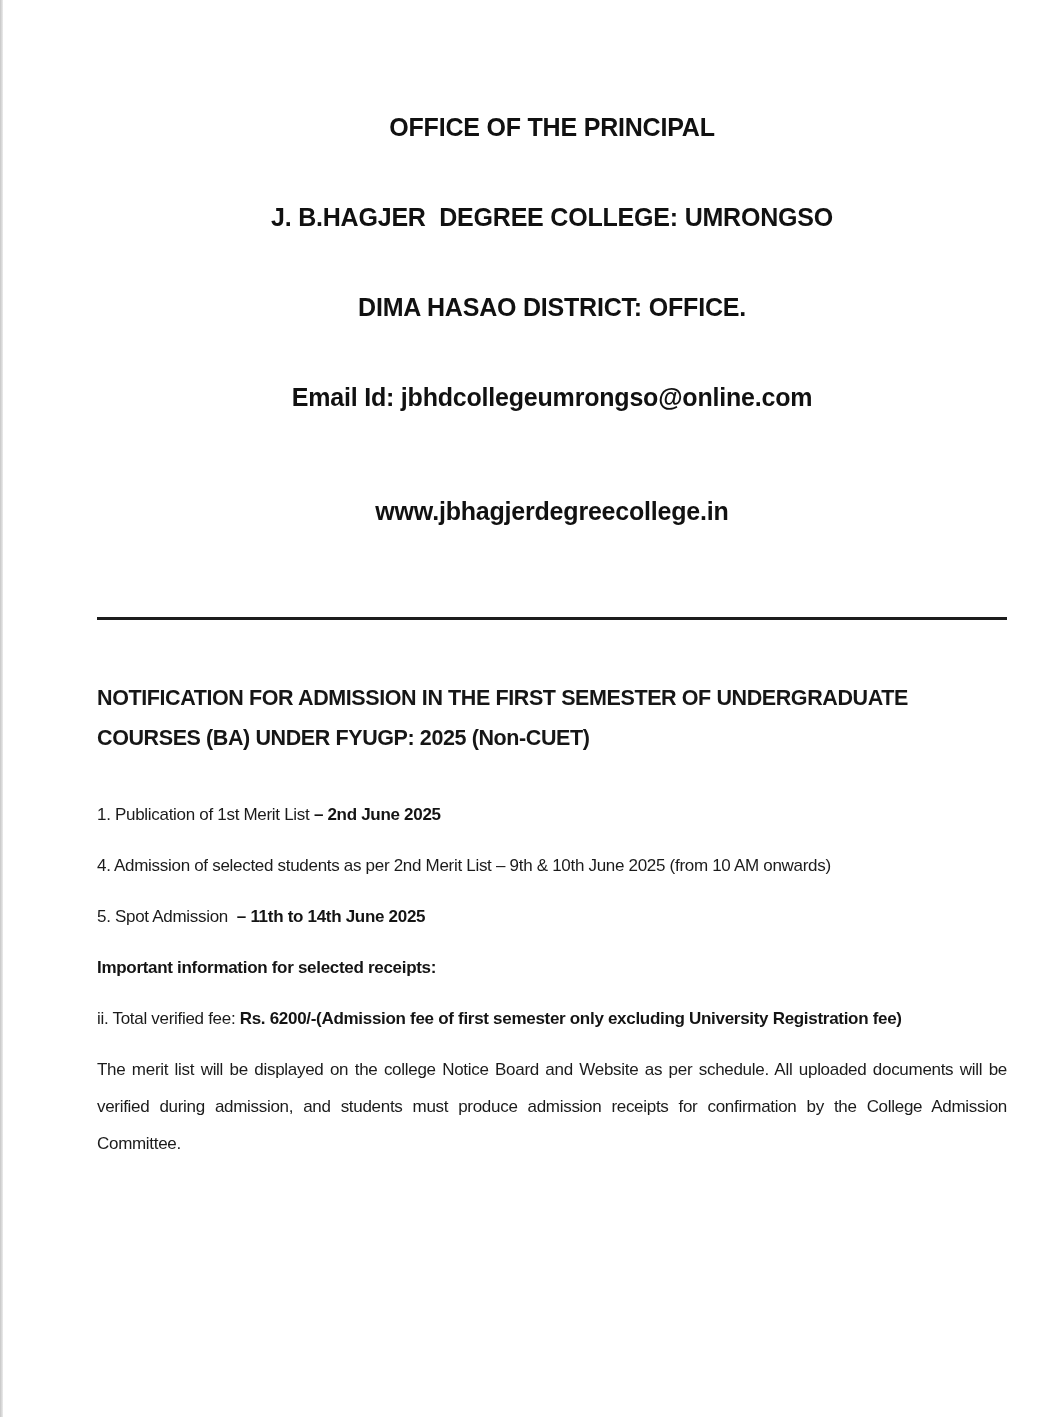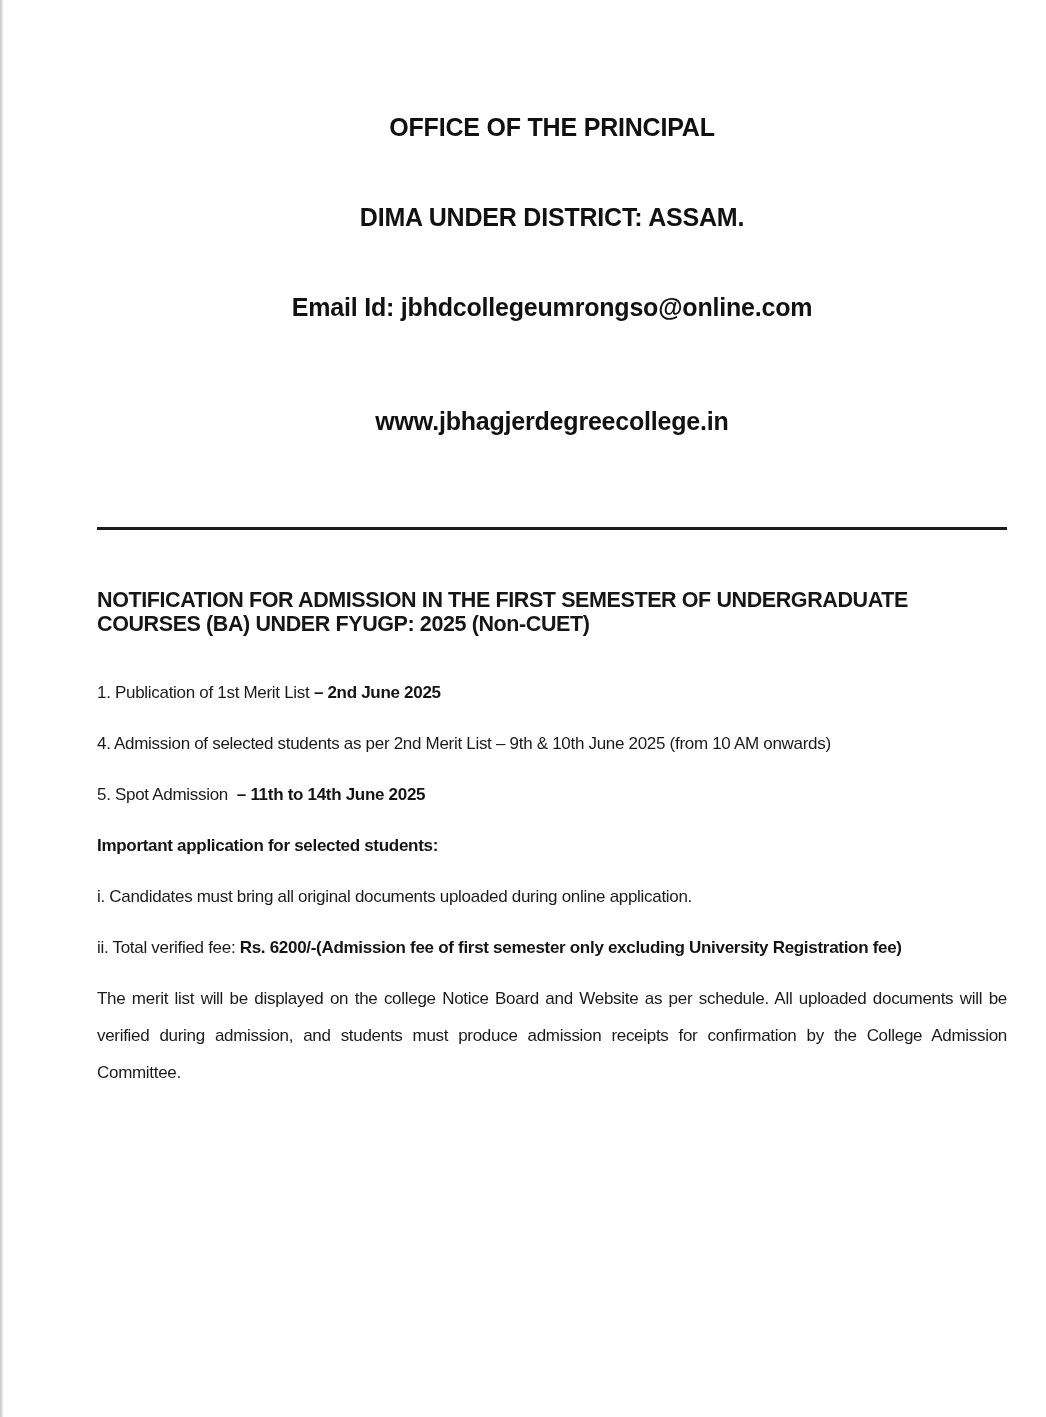--- a/index.html
+++ b/index.html
@@ -41,21 +41,21 @@
   .divider {
     border: none;
     border-top: 3px solid #1c1c1c;
     margin: 31px 0 0 0;
   }
   
   .notice-title {
     margin: 58px 0 0 0;
     font-size: 21.5px;
     font-weight: bold;
-    line-height: 24px;
+    line-height: 40px;
     letter-spacing: -0.4px;
     color: #161616;
     white-space: pre-wrap;
   }
   
   .para {
     font-size: 17px;
     line-height: 37px;
     letter-spacing: -0.3px;
     margin: 0 0 14px 0;
@@ -69,38 +69,38 @@
 </style>
 </head>
 <body>
 
 <div class="scan-edge"></div>
 
 <div class="page">
 
   <header class="letterhead">
     <div class="lh-line">OFFICE OF THE PRINCIPAL</div>
-    <div class="lh-line">DIMA UNDER DISTRICT: ASSAM.</div>
+    <div class="lh-line">J. B.HAGJER  DEGREE COLLEGE: UMRONGSO</div>
+    <div class="lh-line">DIMA HASAO DISTRICT: OFFICE.</div>
     <div class="lh-line">Email Id: jbhdcollegeumrongso@online.com</div>
     <div class="lh-line lh-website">www.jbhagjerdegreecollege.in</div>
   </header>
 
   <hr class="divider">
 
   <h1 class="notice-title">NOTIFICATION FOR ADMISSION IN THE FIRST SEMESTER OF UNDERGRADUATE COURSES (BA) UNDER FYUGP: 2025 (Non-CUET)</h1>
 
   <section class="schedule">
     <p class="para"><span>1. Publication of 1st Merit List </span><strong>– 2nd June 2025</strong></p>
     <p class="para justify"><span>4. Admission of selected students as per 2nd Merit List – 9th &amp; 10th June 2025 (from 10 AM onwards)</span><strong></strong></p>
     <p class="para"><span>5. Spot Admission  </span><strong>– 11th to 14th June 2025</strong></p>
   </section>
 
   <section>
-    <p class="para heading-bold">Important application for selected students:</p>
-    <p class="para justify">i. Candidates must bring all original documents uploaded during online application.</p>
+    <p class="para heading-bold">Important information for selected receipts:</p>
     <p class="para justify"><span>ii. Total verified fee: </span><strong>Rs. 6200/-(Admission fee of first semester only excluding University Registration fee)</strong></p>
   </section>
 
   <section>
     <p class="para justify">The merit list will be displayed on the college Notice Board and Website as per schedule. All uploaded documents will be verified during admission, and students must produce admission receipts for confirmation by the College Admission Committee.</p>
 
   </section>
 
 </div>
 

